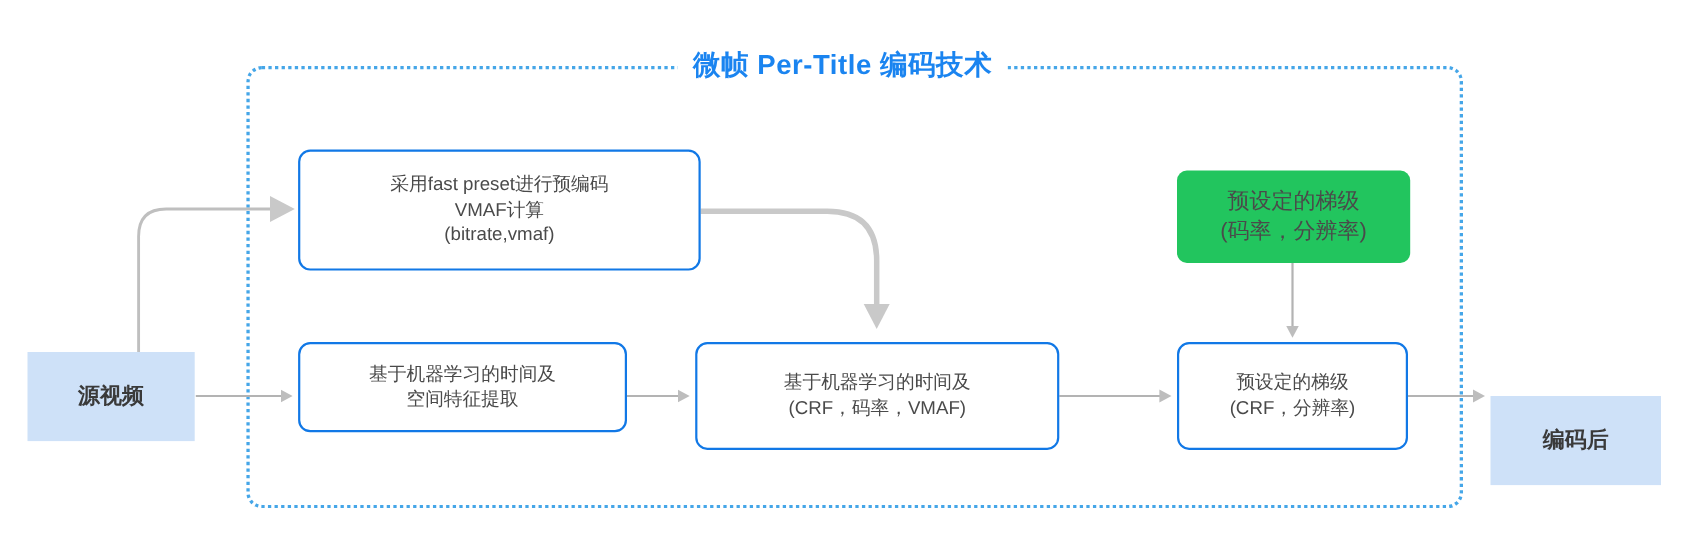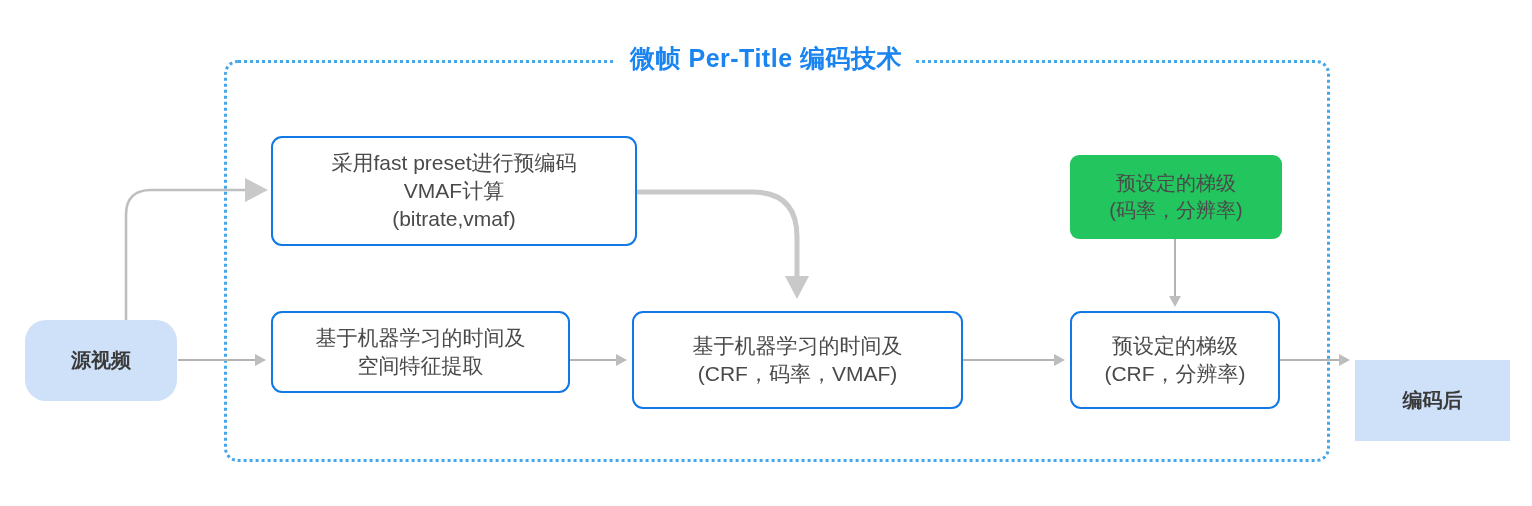--- a/index.html
+++ b/index.html
@@ -54,38 +54,38 @@
     justify-content: center;
     text-align: center;
     color: #3b3b3b;
     line-height: 1.34;
     white-space: pre-line;
   }
   .node-proc {
     background: #ffffff;
     border: 2.5px solid #1178e6;
     border-radius: 11px;
-    font-size: 21px;
+    font-size: 17px;
     color: #4a4a4a;
   }
   .node-io {
     background: #cee1f8;
     border: none;
     font-size: 20px;
     font-weight: bold;
     color: #3a3a3a;
   }
   .node-preset {
     background: #22c55e;
     border: none;
     border-radius: 9px;
     font-size: 20px;
     color: #4a4a4a;
   }
-  #node-source   { left: 25px;   top: 320px; width: 152px; height: 81px; border-radius: 21px; }
+  #node-source   { left: 25px;   top: 320px; width: 152px; height: 81px; }
   #node-preenc   { left: 271px;  top: 136px; width: 366px; height: 110px; }
   #node-feature  { left: 271px;  top: 311px; width: 299px; height: 82px; }
   #node-mapping  { left: 632px;  top: 311px; width: 331px; height: 98px; }
   #node-params   { left: 1070px; top: 311px; width: 210px; height: 98px; }
   #node-preset   { left: 1070px; top: 155px; width: 212px; height: 84px; }
   #node-output   { left: 1355px; top: 320px; width: 155px; height: 81px; margin-top: 40px; }
 
   
   .arrow-layer {
     position: absolute;

